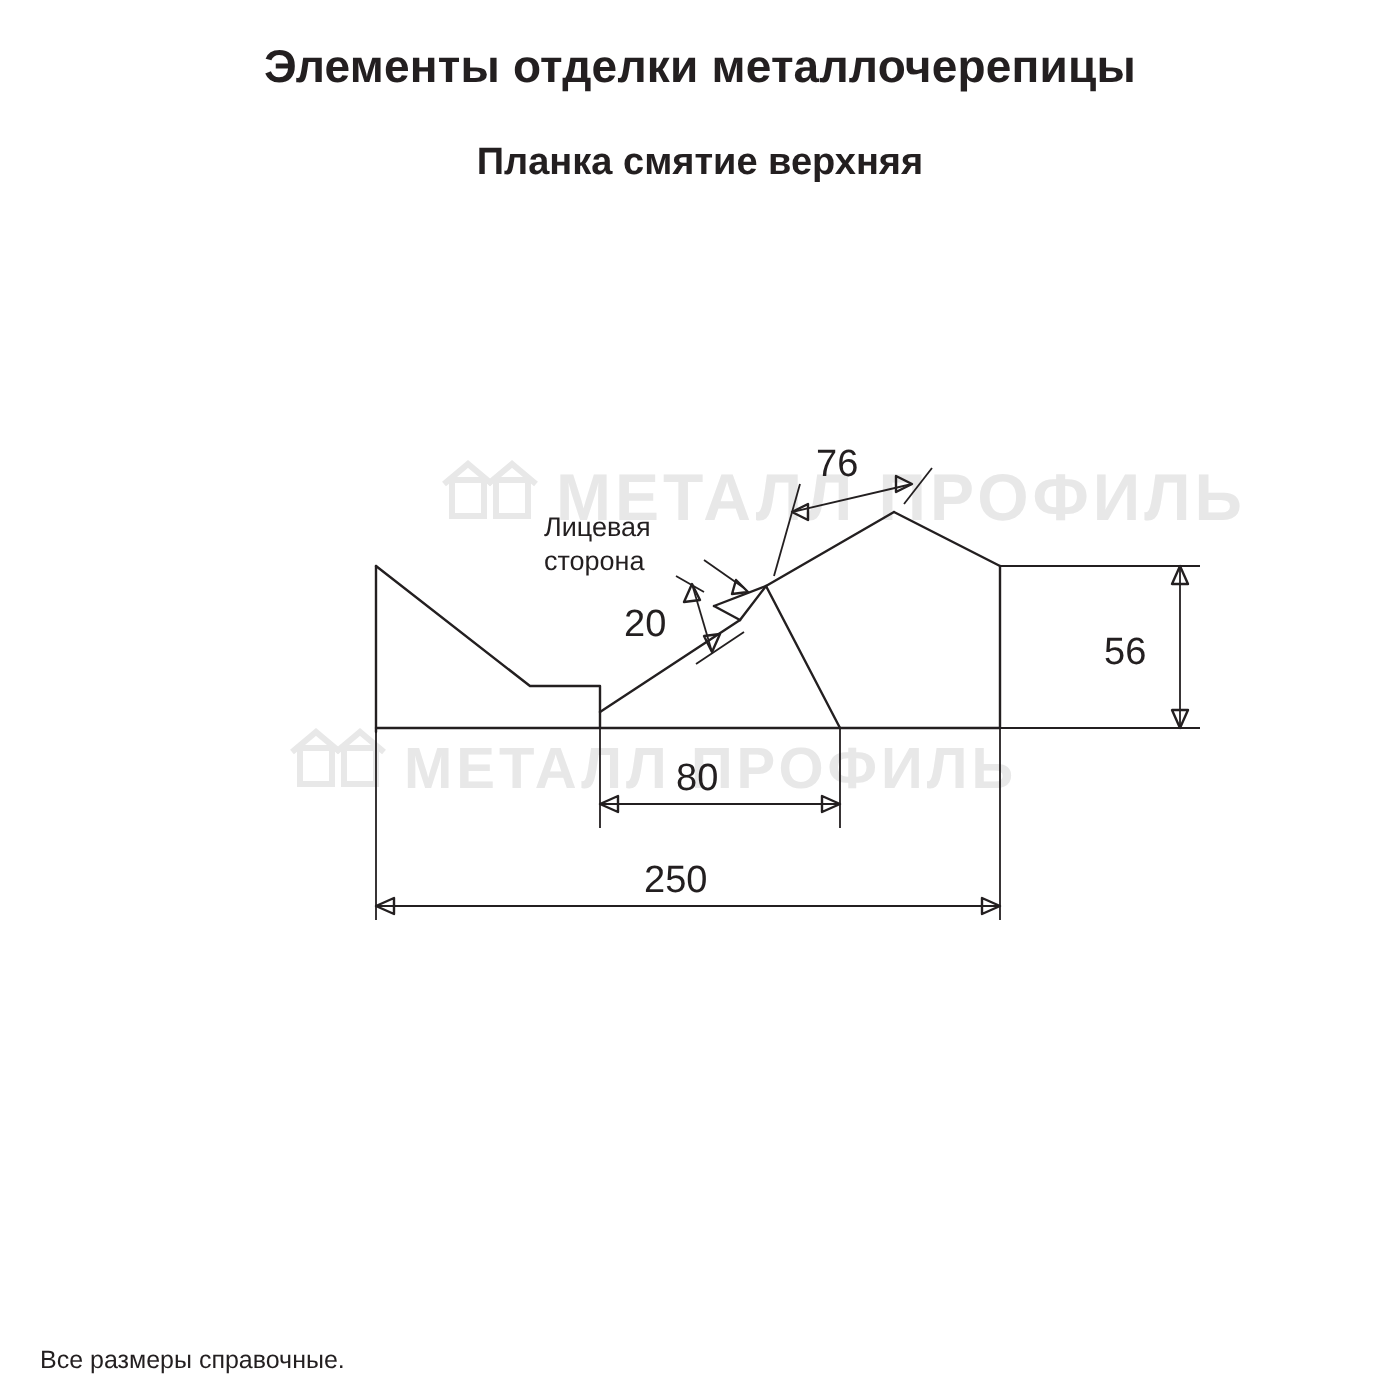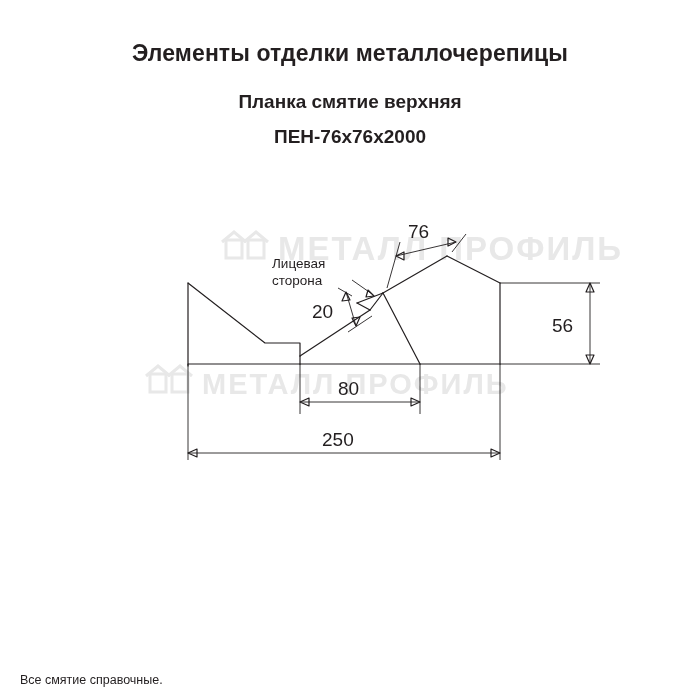--- a/index.html
+++ b/index.html
@@ -15,21 +15,21 @@
     position: relative;
     overflow: hidden;
   }
   .page {
     position: relative;
     width: 700px;
     height: 700px;
   }
   .title-block {
     text-align: center;
-    padding-top: 40px;
+    padding-top: 20px;
   }
   .main-title {
     font-size: 23px;
     font-weight: bold;
     letter-spacing: 0.1px;
     margin: 0;
   }
   .sub-title {
     font-size: 19px;
     font-weight: bold;
@@ -98,21 +98,20 @@
   }
 </style>
 </head>
 <body>
 
 <div class="page">
 
   <div class="title-block">
     <h1 class="main-title">Элементы отделки металлочерепицы</h1>
     <h2 class="sub-title">Планка смятие верхняя</h2>
-    <h3 class="code-title">ПЕН-76х76х2000</h3>
   </div>
 
   <div class="drawing-area">
     <svg width="700" height="340" viewBox="0 0 700 340" xmlns="http://www.w3.org/2000/svg">
 
       <g opacity="1">
 
         <g transform="translate(222,62) scale(1.0)">
           <path class="wm-stroke" d="M4,26 L4,8 L20,8 L20,26 Z"></path>
           <path class="wm-stroke" d="M0,10 L12,0 L24,10"></path>
@@ -206,16 +205,16 @@
         <path class="ln-thin" d="M188,283 L500,283"></path>
         <path class="ln" d="M188,283 L197,279 L197,287 Z" fill="#231f20"></path>
         <path class="ln" d="M500,283 L491,279 L491,287 Z" fill="#231f20"></path>
         <text class="dim-text" x="322" y="276" font-size="23">250</text>
       </g>
 
     </svg>
   </div>
 
   <div class="footer">
-    <div>Все смятие справочные.</div>
+    <div>Все размеры справочные.</div>
   </div>
 
 </div>
 
 </body></html>

